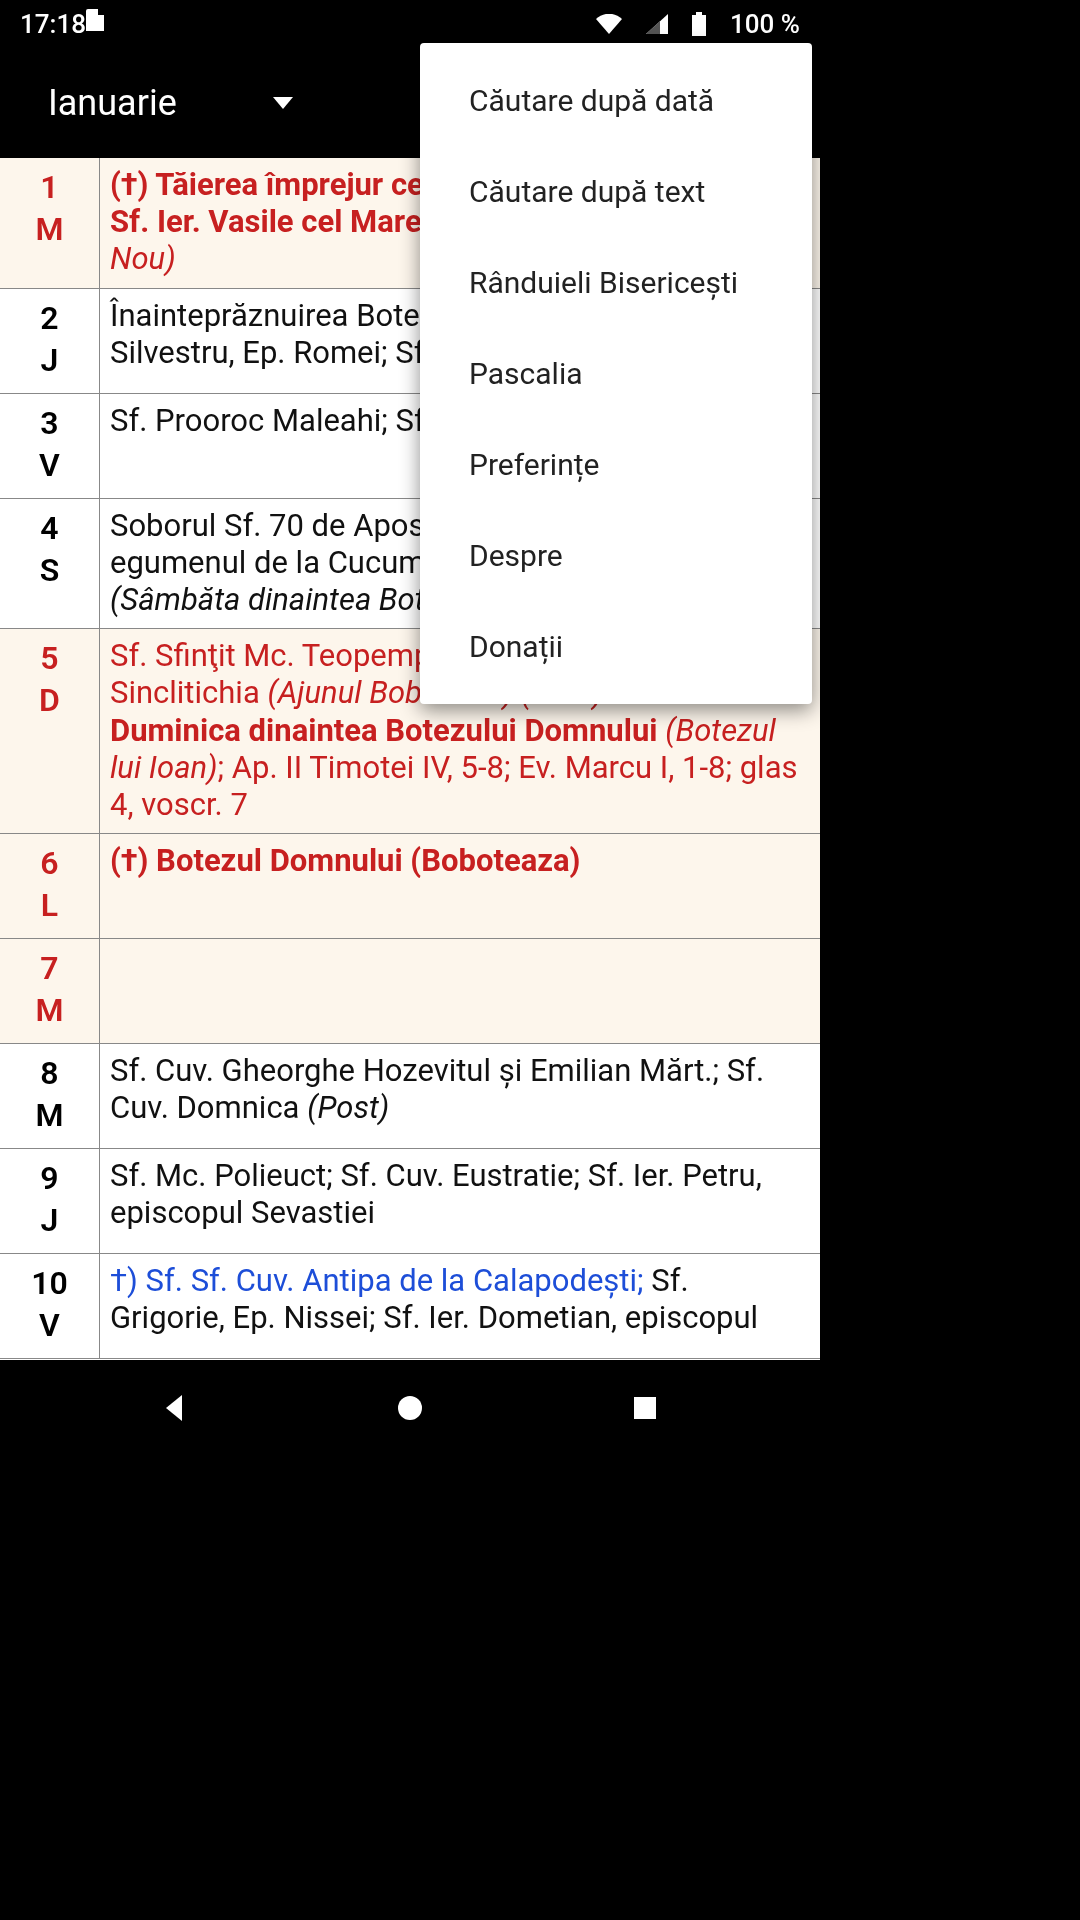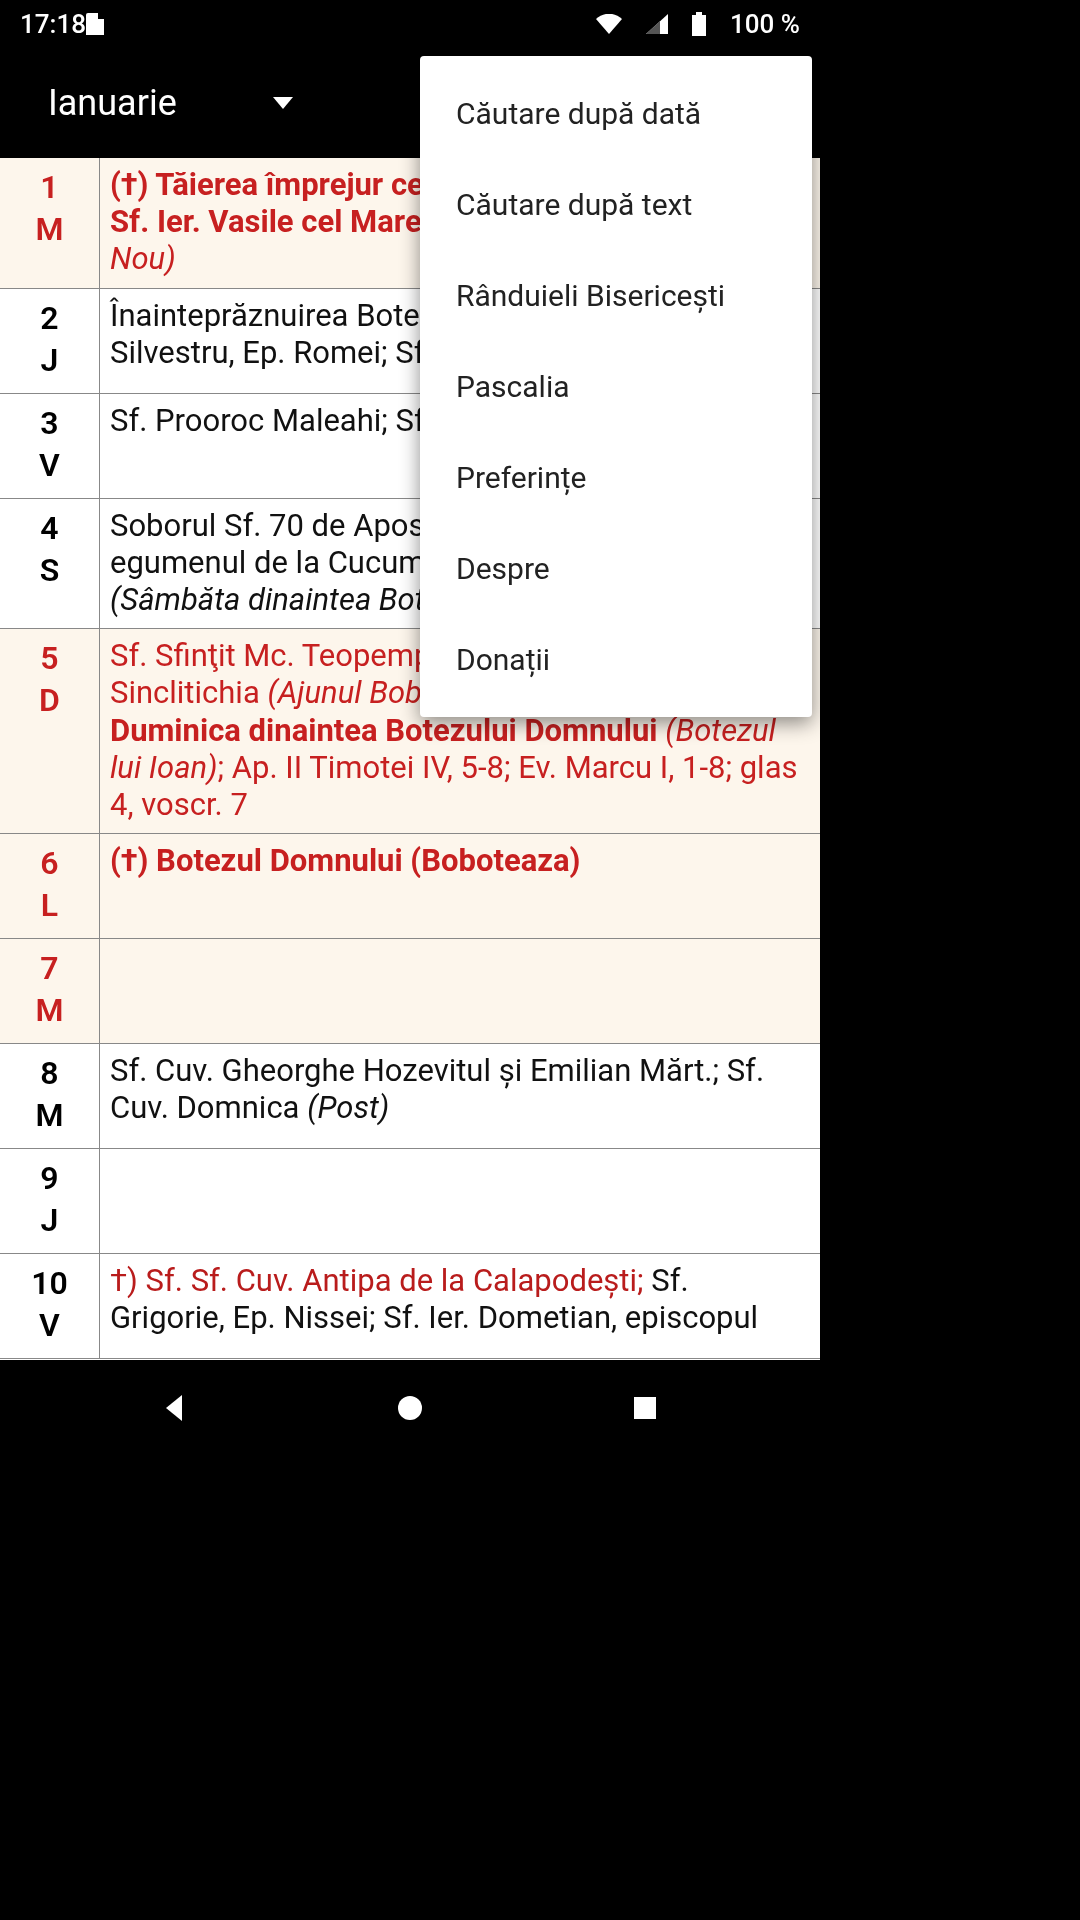--- a/index.html
+++ b/index.html
@@ -1,21 +1,21 @@
 <!DOCTYPE html>
 <html><head>
 <meta charset="utf-8">
 <style>
   * { margin: 0; padding: 0; box-sizing: border-box; }
   html, body { width: 820px; height: 1456px; font-family: Roboto, Arial, sans-serif; background: #000; overflow: hidden; }
   .screen { width: 820px; height: 1456px; position: relative; background: #000; }
 
   
   .status-bar { height: 48px; background: #000; color: #fff; display: flex; align-items: center; padding: 0 20px; font-size: 26px; font-weight: 500; }
-  .status-left { display: flex; align-items: center; }
+  .status-left { display: flex; }
   .status-right { margin-left: auto; display: flex; align-items: center; gap: 24px; }
   .sd-icon { width: 18px; height: 22px; background: #fff; border-radius: 2px 2px 0 0; position: relative; }
   .sd-icon::before { content: ""; position: absolute; top: 0; right: 0; width: 6px; height: 6px; background: #000; }
   .wifi-icon svg, .cell-icon svg, .batt-icon svg { display: block; }
 
   
   .action-bar { height: 110px; background: #000; color: #fff; display: flex; align-items: center; padding: 0 48px; }
   .month-dropdown { display: flex; align-items: center; gap: 96px; font-size: 36px; }
   .dropdown-arrow { width: 0; height: 0; border-left: 10px solid transparent; border-right: 10px solid transparent; border-top: 12px solid #fff; }
 
@@ -24,24 +24,24 @@
   .row { display: flex; border-bottom: 1px solid #888; }
   .row.holiday { background: #fdf6ec; }
   .date-col { width: 100px; min-width: 100px; border-right: 1px solid #888; display: flex; flex-direction: column; align-items: center; justify-content: flex-start; padding: 10px 0 14px; }
   .date-num { font-size: 32px; font-weight: 600; }
   .date-dow { font-size: 32px; font-weight: 600; margin-top: 4px; }
   .row.holiday .date-num, .row.holiday .date-dow { color: #c72020; }
   .desc-col { flex: 1; padding: 8px 10px 10px 10px; font-size: 31px; line-height: 1.2; color: #111; }
   .desc-col .red { color: #c72020; }
   .desc-col .redbold { color: #c72020; font-weight: 700; }
   .desc-col .ital { font-style: italic; }
-  .desc-col .blue { color: #b91c1c; }
+  .desc-col .blue { color: #1d4ed8; }
 
   
-  .menu { position: absolute; top: 56px; right: 8px; width: 392px; background: #fff; border-radius: 4px; box-shadow: 0 6px 20px rgba(0,0,0,0.45); padding: 12px 4px; z-index: 50; }
+  .menu { position: absolute; top: 43px; right: 8px; width: 392px; background: #fff; border-radius: 4px; box-shadow: 0 6px 20px rgba(0,0,0,0.45); padding: 12px 17px; z-index: 50; }
   .menu-item { padding: 28px 32px; font-size: 30px; color: #222; }
 
   
   .nav-bar { position: absolute; bottom: 0; left: 0; right: 0; height: 96px; background: #000; display: flex; align-items: center; justify-content: space-evenly; }
   .nav-btn { width: 120px; height: 60px; display: flex; align-items: center; justify-content: center; }
 </style>
 </head>
 <body>
 
 <div class="screen">
@@ -134,20 +134,21 @@
           <div class="date-num">8</div>
           <div class="date-dow">M</div>
         </div>
         <div class="desc-col">Sf. Cuv. Gheorghe Hozevitul și Emilian Mărt.; Sf. Cuv. Domnica <span class="ital">(Post)</span></div>
       </div>
       <div class="row">
         <div class="date-col">
           <div class="date-num">9</div>
           <div class="date-dow">J</div>
         </div>
+        <div class="desc-col">Sf. Mc. Polieuct; Sf. Cuv. Eustratie; Sf. Ier. Petru, episcopul Sevastiei</div>
       </div>
       <div class="row">
         <div class="date-col">
           <div class="date-num">10</div>
           <div class="date-dow">V</div>
         </div>
         <div class="desc-col"><span class="blue">†) Sf. Sf. Cuv. Antipa de la Calapodești;</span> Sf. Grigorie, Ep. Nissei; Sf. Ier. Dometian, episcopul</div>
       </div>
     </div>
 

